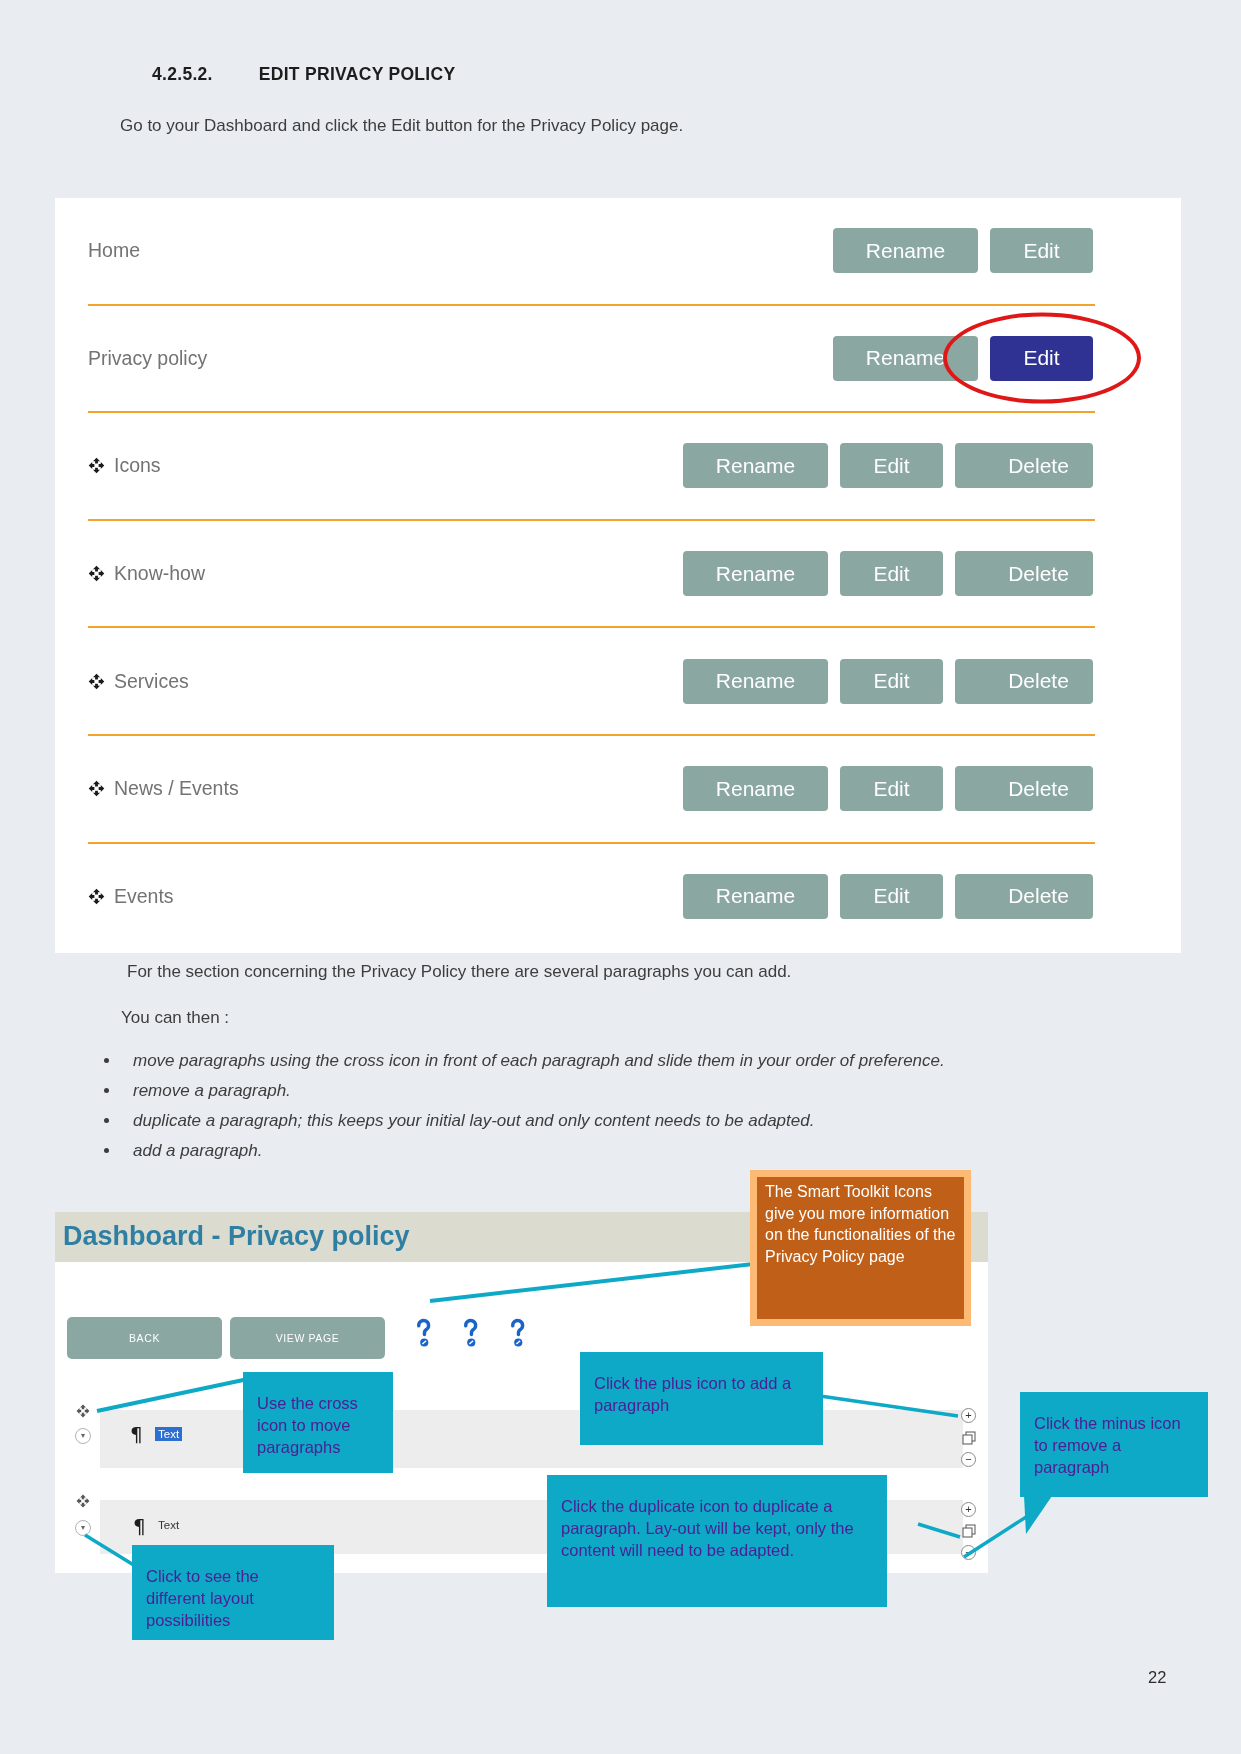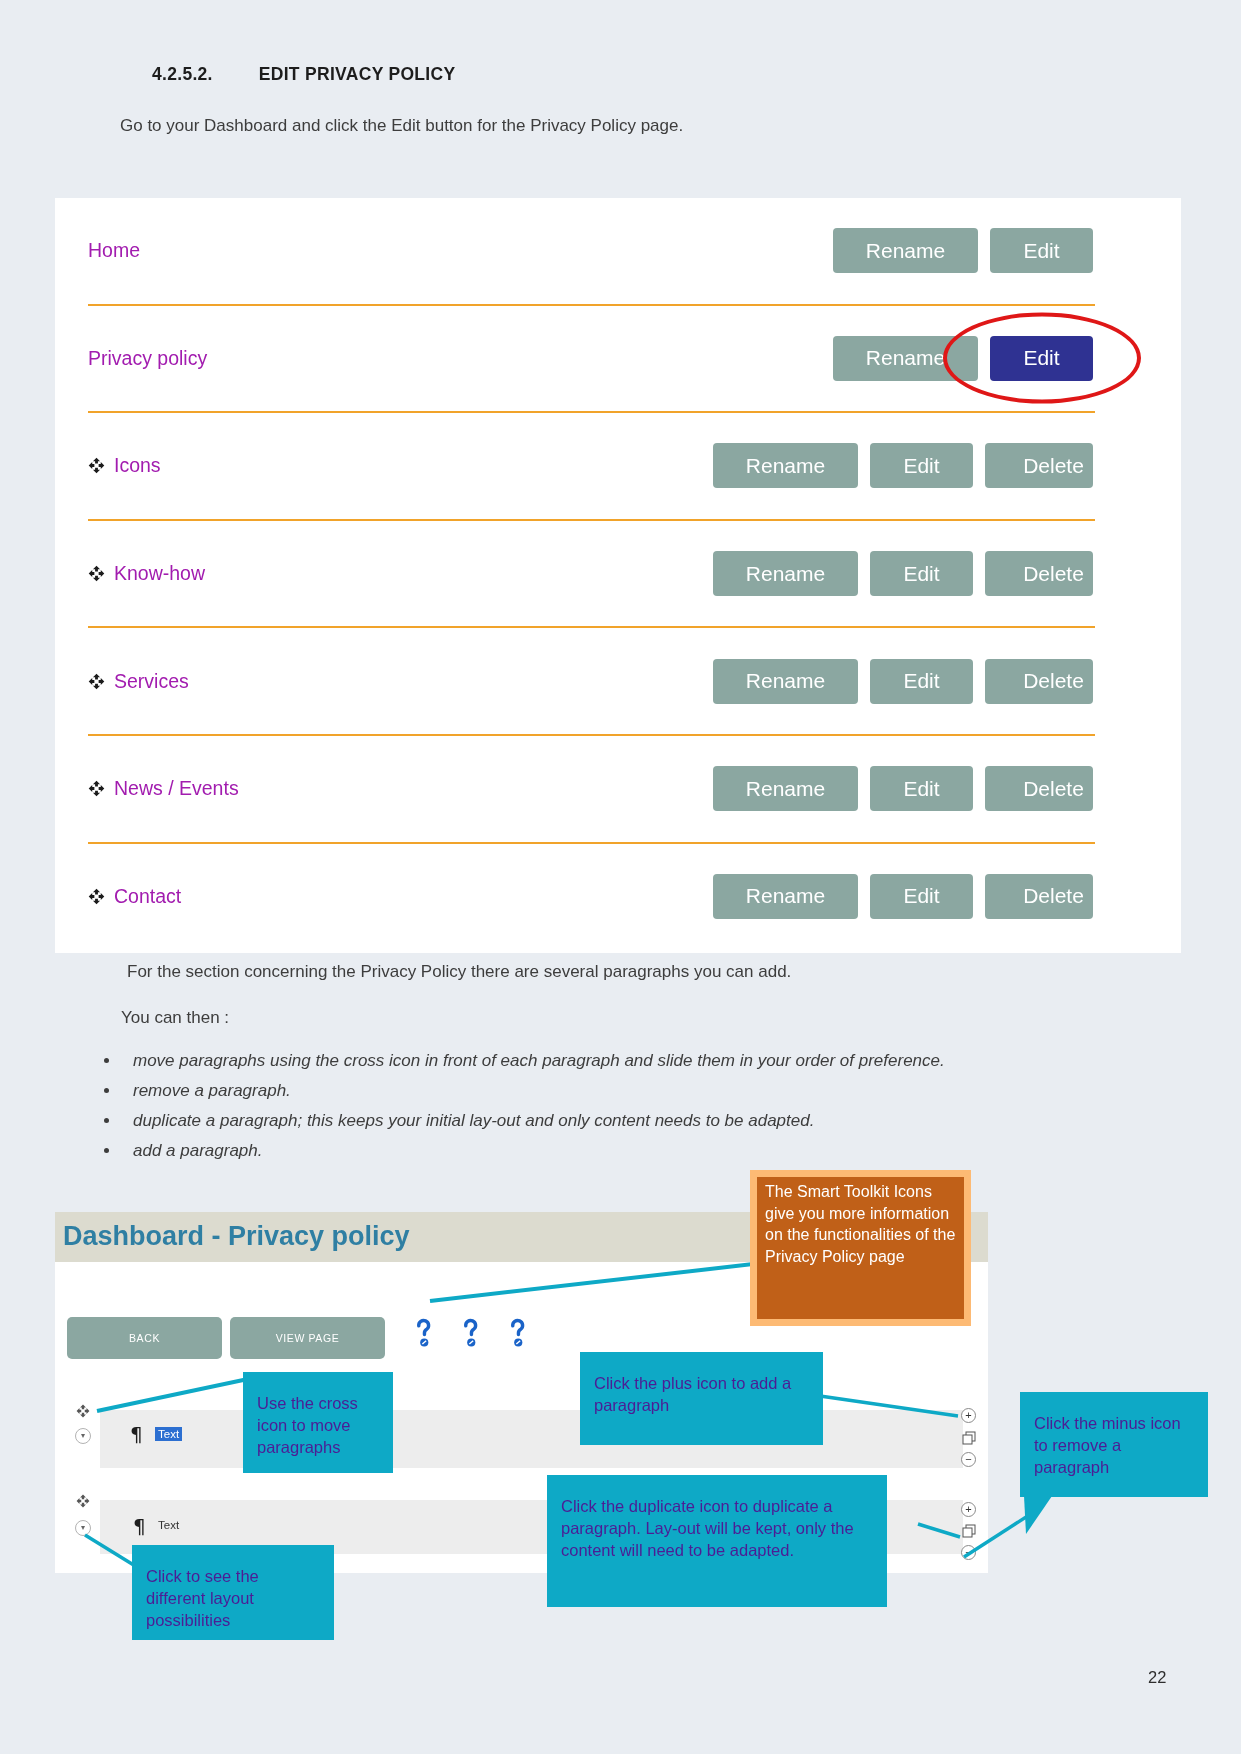--- a/index.html
+++ b/index.html
@@ -17,27 +17,27 @@
   .para2  { position:absolute; left:121px; top:1008px; font-size:17px; }
   .bullets { position:absolute; left:105px; top:1046px; width:925px;
              font-size:17px; line-height:30px;font-style:italic; }
   .bullets li { list-style:disc; margin-left:16px; padding-left:12px; }
   .pagenum { position:absolute; left:1148px; top:1668px; font-size:16.5px; color:#2e2e2e; }
 
   
   .shot1 { position:absolute; left:55px; top:198px; width:1126px; height:755px; background:#fff; }
   .prow  { height:105.6px; display:flex; align-items:center; padding:0 88px 0 33px; position:relative; }
   .pdiv  { height:2px; background:#f1a32a; margin:0 86px 0 33px; }
-  .plabel{ display:flex; align-items:center; gap:9px; font-size:19.5px; color:#a21caf; }
+  .plabel{ display:flex; align-items:center; gap:9px; font-size:19.5px; color:#737373; }
   .cross-ic { display:inline-flex; }
   .pbtns { margin-left:auto; display:flex; gap:12px; }
   button { font-family:inherit; cursor:pointer; }
   .sbtn  { background:#8ba7a1; color:#fff; border:none; border-radius:4px;
            font-size:21px; height:45px;text-align:center; }
-  .btn-rename { width:145px; } .btn-edit { width:103px; } .btn-delete { width:108px;padding-left:29px; }
+  .btn-rename { width:145px; } .btn-edit { width:103px; } .btn-delete { width:138px;padding-left:29px; }
   .btn-edit.hl { background:#2f3292; }
   .ellipse { position:absolute; right:40px; top:50%; transform:translateY(-50%);
              width:198px; height:91px; border:4.5px solid #df1717; border-radius:50%;
              z-index:3; pointer-events:none; }
 
   
   .band { position:absolute; left:55px; top:1212px; width:933px; height:50px; background:#dcdbcf; }
   .band span { display:block; padding-left:8px; line-height:48px; font-size:27px;
                font-weight:bold; color:#2f7fa3; }
   .s2body { position:absolute; left:55px; top:1262px; width:933px; height:311px; background:#fff; }
@@ -164,21 +164,21 @@
     </div>
     <div class="pdiv"></div>
 
     <div class="prow">
       <div class="plabel">
         <span class="cross-ic">
             <svg viewBox="0 0 24 24" width="17" height="17" fill="#1c1c1c">
               <path d="M10 9h4V6h3l-5-5-5 5h3v3zm-1 1H6V7l-5 5 5 5v-3h3v-4zm14 2l-5-5v3h-3v4h3v3l5-5zm-9 3h-4v3H7l5 5 5-5h-3v-3z"></path>
             </svg>
           </span>
-        <span>Contact</span>
+        <span>Events</span>
       </div>
       <div class="pbtns">
         <button class="sbtn btn-rename">Rename</button>
         <button class="sbtn btn-edit">Edit</button>
         <button class="sbtn btn-delete">Delete</button>
       </div>
     </div>
   </div>
 
   <p class="para1">For the section concerning the Privacy Policy there are several paragraphs you can add.</p>

